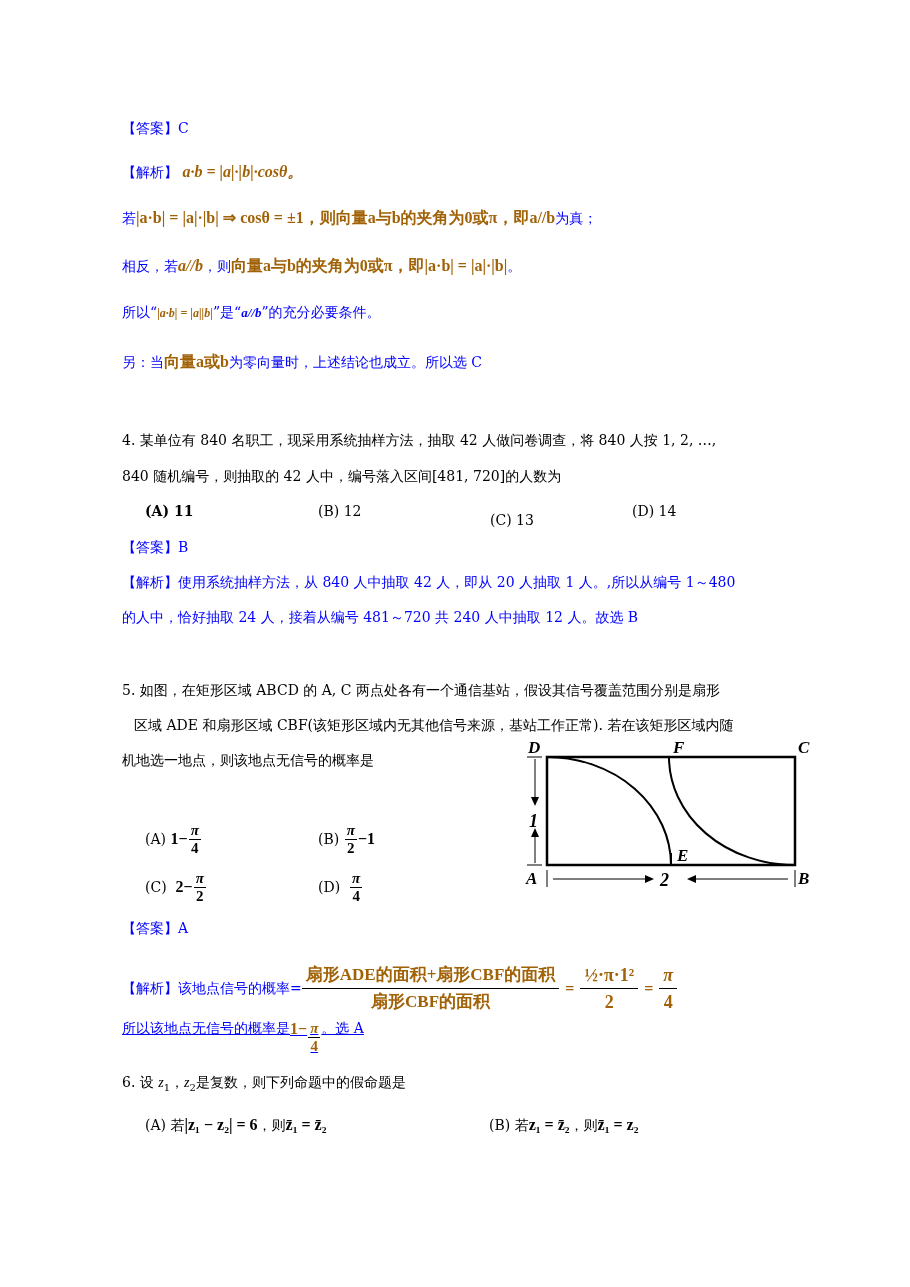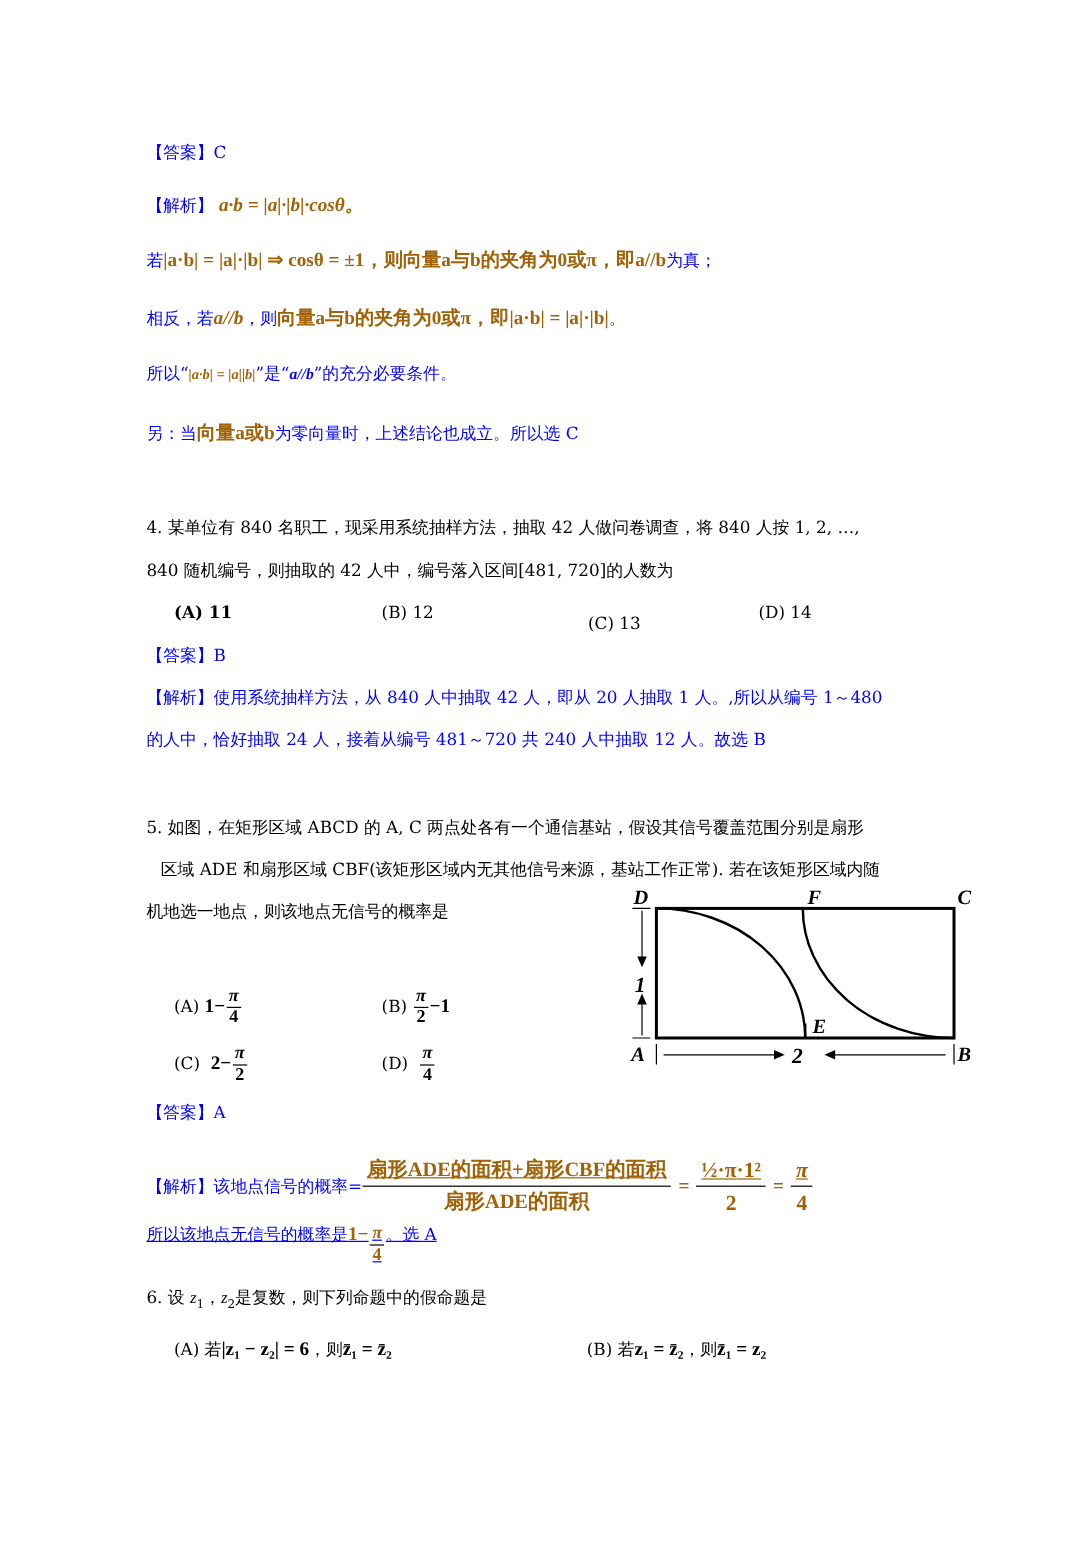--- a/index.html
+++ b/index.html
@@ -11,21 +11,21 @@
   .tag { color:#0000ff; }
   .m { font-family:"Liberation Serif", serif; font-weight:bold; font-style:italic; font-size:16px; }
   .mb { font-family:"Liberation Serif", serif; font-weight:bold; font-size:16px; }
   .mi { font-family:"Liberation Serif", serif; font-style:italic; }
   .frac { display:inline-flex; flex-direction:column; align-items:center; vertical-align:middle;
           font-family:"Liberation Serif", serif; font-weight:bold; font-size:15px; line-height:17px; margin:0 1px; }
   .frac .num { border-bottom:1px solid #000; padding:0 2px; }
   .frac .den { padding:0 2px; }
   .bigfrac { display:inline-flex; flex-direction:column; align-items:center; vertical-align:middle;
              font-family:"Liberation Serif", serif; font-weight:bold; font-size:18px; line-height:26px; }
-  .bigfrac .num { border-bottom:1.5px solid #000; padding:0 4px;text-decoration:underline; }
+  .bigfrac .num { border-bottom:1.5px solid #000; padding:0 4px; }
   .opt { position:absolute; white-space:nowrap; }
   .sub { font-size:10px; vertical-align:sub; }
   svg text { font-family:"Liberation Serif", serif; font-weight:bold; font-style:italic; }
 </style>
 </head>
 <body>
 
 <div class="line blue" style="left:122px; top:118px;">
   <span class="tag">【答案】</span><span>C</span>
 </div>
@@ -132,21 +132,21 @@
 
 <div class="line blue" style="left:122px; top:918px;">
   <span>【答案】</span><span>A</span>
 </div>
 
 <div class="opt blue" style="left:122px; top:962px; display:flex; align-items:center;">
   <span>【解析】</span>
     <span>该地点信号的概率=</span>
   <span class="bigfrac k" style="font-size:17px;">
     <span class="num">扇形ADE的面积+扇形CBF的面积</span>
-    <span class="den">扇形ADE的面积</span>
+    <span class="den">扇形CBF的面积</span>
   </span>
   <span class="mb k" style="margin:0 6px;">=</span>
   <span class="bigfrac k">
     <span class="num">½·π·1²</span>
     <span class="den">2</span>
   </span>
   <span class="mb k" style="margin:0 6px;">=</span>
   <span class="bigfrac k">
     <span class="num mi">π</span>
     <span class="den">4</span>

